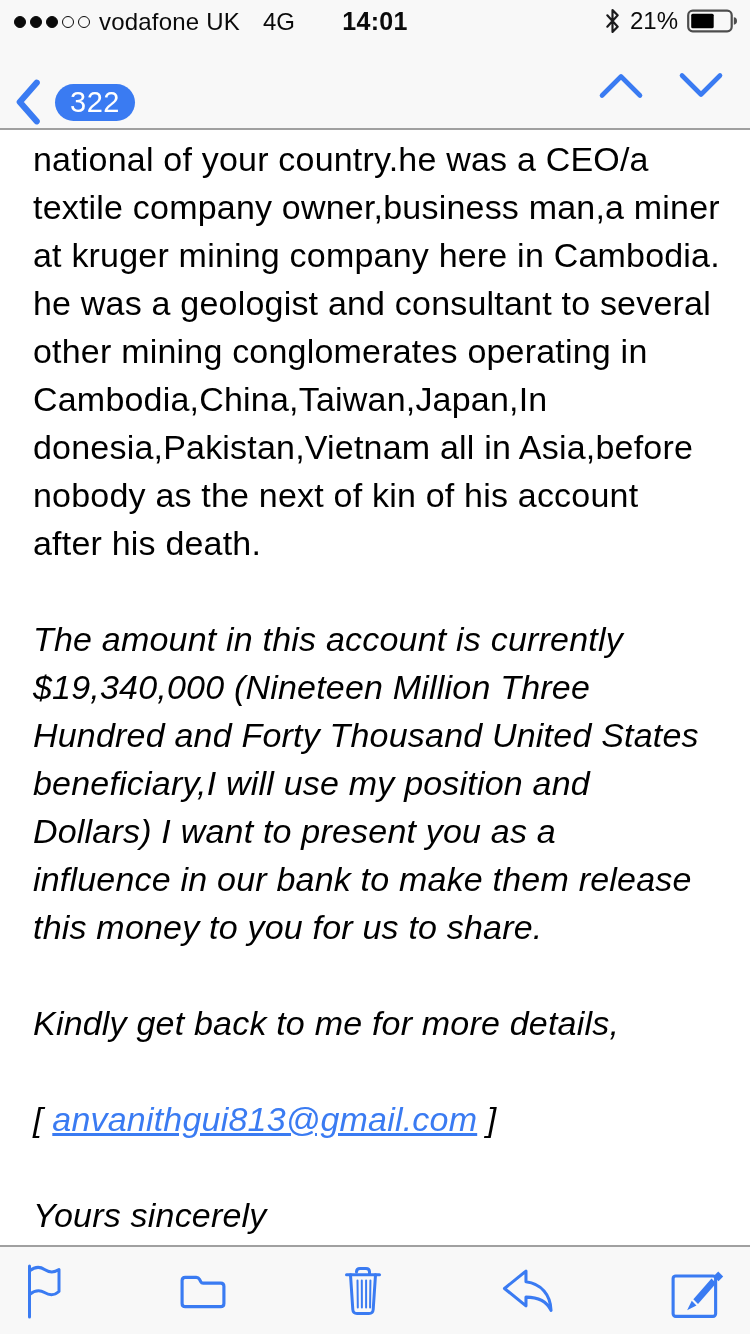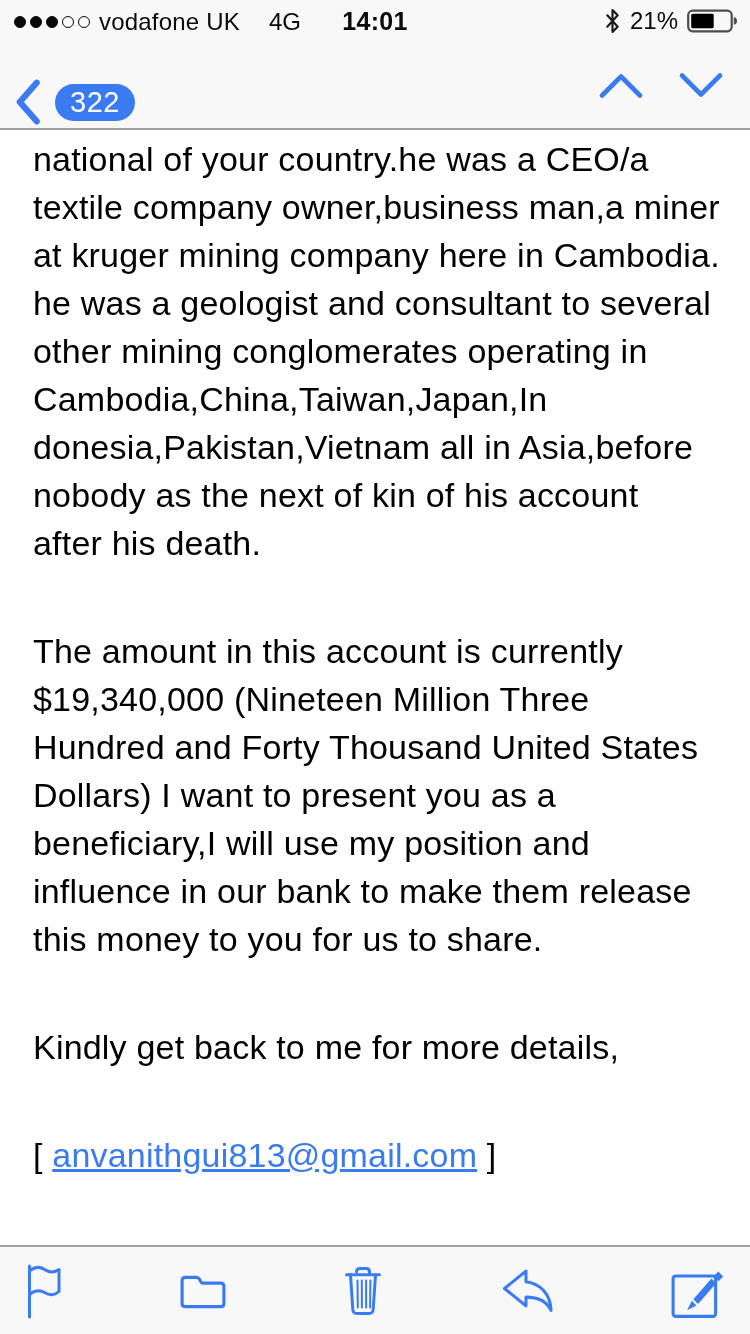--- a/index.html
+++ b/index.html
@@ -19,21 +19,21 @@
   }
   .status-bar {
     position:relative; height:42px; display:flex; align-items:center;
     padding:0 14px; color:#0a0a0a;
   }
   .sb-left { display:flex; align-items:center; gap:9px; padding-top:2px; }
   .signal-dots { display:flex; align-items:center; gap:4px; }
   .dot { width:12px; height:12px; border-radius:50%; border:1.6px solid #0a0a0a; box-sizing:border-box; }
   .dot.filled { background:#0a0a0a; }
   .carrier { font-size:24px; letter-spacing:.2px; }
-  .network { font-size:24px; margin-left:20px; }
+  .network { font-size:24px; margin-left:14px; }
   .sb-time {
     position:absolute; left:0; right:0; text-align:center;
     font-size:25px; font-weight:bold; letter-spacing:.3px; pointer-events:none;
   }
   .sb-right { position:absolute; right:12px; top:0; height:42px; display:flex; align-items:center; gap:9px; }
   .battery-pct { font-size:24px; }
 
   .nav-bar {
     position:relative; height:86px; display:flex; align-items:center;
     padding:0 14px;
@@ -46,21 +46,21 @@
     font-size:29px; letter-spacing:.5px;
   }
   .msg-nav { position:absolute; right:26px; display:flex; align-items:center; gap:34px; }
   .chev-btn { background:none; border:none; padding:0; cursor:pointer; color:var(--accent,#3a7bf2); display:flex; }
 
   
   .email-body {
     position:absolute; top:135px; left:33px; width:690px; z-index:1;
     font-size:34px; line-height:48px; color:#000; letter-spacing:.2px;
   }
-  .para + .para { margin-top:60px; }
+  .para + .para { margin-top:48px;font-style:italic; }
   .line { white-space:nowrap; }
   .email-link { color:var(--accent,#3a7bf2); text-decoration:underline; cursor:pointer; }
 
   
   .toolbar {
     position:absolute; left:0; right:0; bottom:0; height:89px;
     background:var(--bar-bg,#f8f8f8);
     border-top:2px solid var(--bar-border,#a0a0a0);
     box-sizing:border-box;
     display:flex; align-items:center; justify-content:space-between;
@@ -82,22 +82,22 @@
         <div class="line">other mining conglomerates operating in</div>
         <div class="line">Cambodia,China,Taiwan,Japan,In</div>
         <div class="line">donesia,Pakistan,Vietnam all in Asia,before</div>
         <div class="line">nobody as the next of kin of his account</div>
         <div class="line">after his death.</div>
       </div>
       <div class="para">
         <div class="line">The amount in this account is currently</div>
         <div class="line">$19,340,000 (Nineteen Million Three</div>
         <div class="line">Hundred and Forty Thousand United States</div>
+        <div class="line">beneficiary,I will use my position and</div>
         <div class="line">Dollars) I want to present you as a</div>
-        <div class="line">beneficiary,I will use my position and</div>
         <div class="line">influence in our bank to make them release</div>
         <div class="line">this money to you for us to share.</div>
       </div>
       <div class="para">
         <div class="line">Kindly get back to me for more details,</div>
       </div>
       <div class="para">
         <div class="line"><span>[ </span><a class="email-link">anvanithgui813@gmail.com</a><span> ]</span></div>
       </div>
       <div class="para">

